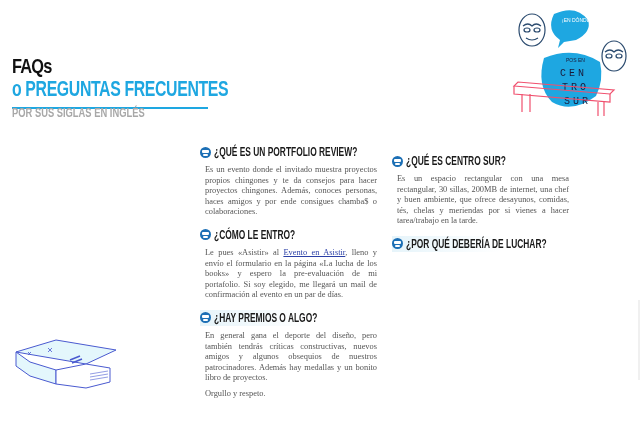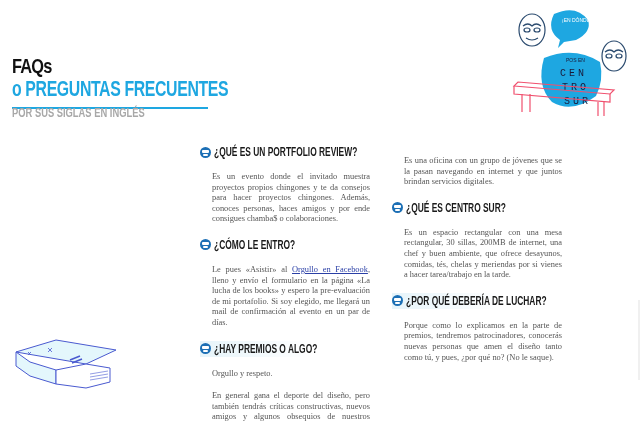--- a/index.html
+++ b/index.html
@@ -43,21 +43,21 @@
     content:""; position:absolute; left:3px; top:7px; width:5px; height:2px; background:#ffffff; border-radius:1px;
   }
   .q .qtext {
     font-family:"Liberation Sans", sans-serif; font-weight:bold; font-size:12px; color:#1a1a1a;
     transform:scaleX(0.7); transform-origin:left; white-space:nowrap; display:inline-block;
   }
   .q-bg { background:linear-gradient(90deg,#e6f4fa,#ffffff 60%);text-align:center; }
   .a {
     font-size:8.4px; line-height:10.6px; color:#555; text-align:justify;
   }
-  .a p { margin:12px; }
+  .a p { margin:5px; }
   .a a { color:#2a3fa6; text-decoration:underline; }
   .illus { position:absolute; left:504px; top:4px; width:134px; height:114px; }
   .book { position:absolute; left:10px; top:330px; width:110px; height:60px; }
   .right-edge { position:absolute; right:0; top:300px; width:2px; height:80px; background:#f0f0f0; }
 </style>
 </head>
 <body>
 
 <div class="title-block">
   <div class="faqs">FAQs</div>
@@ -103,58 +103,52 @@
     <div class="a">
         <p>Es un evento donde el invitado muestra proyectos propios chingones y te da consejos para hacer proyectos chingones. Además, conoces personas, haces amigos y por ende consigues chamba$ o colaboraciones.</p>
       </div>
   </div>
   <div class="faq">
     <div class="q">
       <span class="icon"></span>
       <span class="qtext">¿CÓMO LE ENTRO?</span>
     </div>
     <div class="a">
-      <p><span>Le pues «Asistir» al </span><a href="#">Orgullo en Facebook</a><span>, lleno y envío el formulario en la página «La lucha de los books» y espero la pre-evaluación de mi portafolio. Si soy elegido, me llegará un mail de confirmación al evento en un par de días.</span></p>
+      <p><span>Le pues «Asistir» al </span><a href="#">Evento en Asistir</a><span>, lleno y envío el formulario en la página «La lucha de los books» y espero la pre-evaluación de mi portafolio. Si soy elegido, me llegará un mail de confirmación al evento en un par de días.</span></p>
     </div>
   </div>
   <div class="faq">
     <div class="q q-bg">
       <span class="icon"></span>
       <span class="qtext">¿HAY PREMIOS O ALGO?</span>
     </div>
     <div class="a">
+      <p>En general gana el deporte del diseño, pero también tendrás críticas constructivas, nuevos amigos y algunos obsequios de nuestros patrocinadores. Además hay medallas y un bonito libro de proyectos.</p>
       <p>Orgullo y respeto.</p>
-      <p>En general gana el deporte del diseño, pero también tendrás críticas constructivas, nuevos amigos y algunos obsequios de nuestros patrocinadores. Además hay medallas y un bonito libro de proyectos.</p>
     </div>
   </div>
 </div>
 
 <div class="col col-right">
   <div class="faq">
-    <div class="a">
-        <p>Es una oficina con un grupo de jóvenes que se la pasan navegando en internet y que juntos brindan servicios digitales.</p>
-      </div>
   </div>
   <div class="faq">
     <div class="q">
       <span class="icon"></span>
       <span class="qtext">¿QUÉ ES CENTRO SUR?</span>
     </div>
     <div class="a">
         <p>Es un espacio rectangular con una mesa rectangular, 30 sillas, 200MB de internet, una chef y buen ambiente, que ofrece desayunos, comidas, tés, chelas y meriendas por si vienes a hacer tarea/trabajo en la tarde.</p>
       </div>
   </div>
   <div class="faq">
     <div class="q q-bg">
       <span class="icon"></span>
       <span class="qtext">¿POR QUÉ DEBERÍA DE LUCHAR?</span>
     </div>
-    <div class="a">
-        <p>Porque como lo explicamos en la parte de premios, tendremos patrocinadores, conocerás nuevas personas que amen el diseño tanto como tú, y pues, ¿por qué no? (No le saque).</p>
-      </div>
   </div>
 </div>
 
 <svg class="book" viewBox="0 0 110 60">
   <path d="M6 22 l14 10 l26 8 l0 14 l-26 -8 l-14 -10z" fill="#e4f7fc" stroke="#4a5ad0" stroke-width="1"></path>
   <path d="M6 22 l40 -12 l60 10 l-30 14 z" fill="#e4f7fc" stroke="#4a5ad0" stroke-width="1"></path>
   <path d="M46 40 l30 -6 l24 4 l0 14 l-24 6 l-30 -4z" fill="#ffffff" stroke="#4a5ad0" stroke-width="1"></path>
   <path d="M60 30 l10 -4 M62 33 l10 -4" stroke="#4a5ad0" stroke-width="1.5"></path>
   <path d="M38 18 l4 4 M42 18 l-4 4 M18 22 l3 3 M21 22 l-3 3" stroke="#4a5ad0" stroke-width="0.8"></path>
   <path d="M80 44 l18 -3 M80 47 l18 -3 M80 50 l18 -3" stroke="#4a5ad0" stroke-width="0.6"></path>

